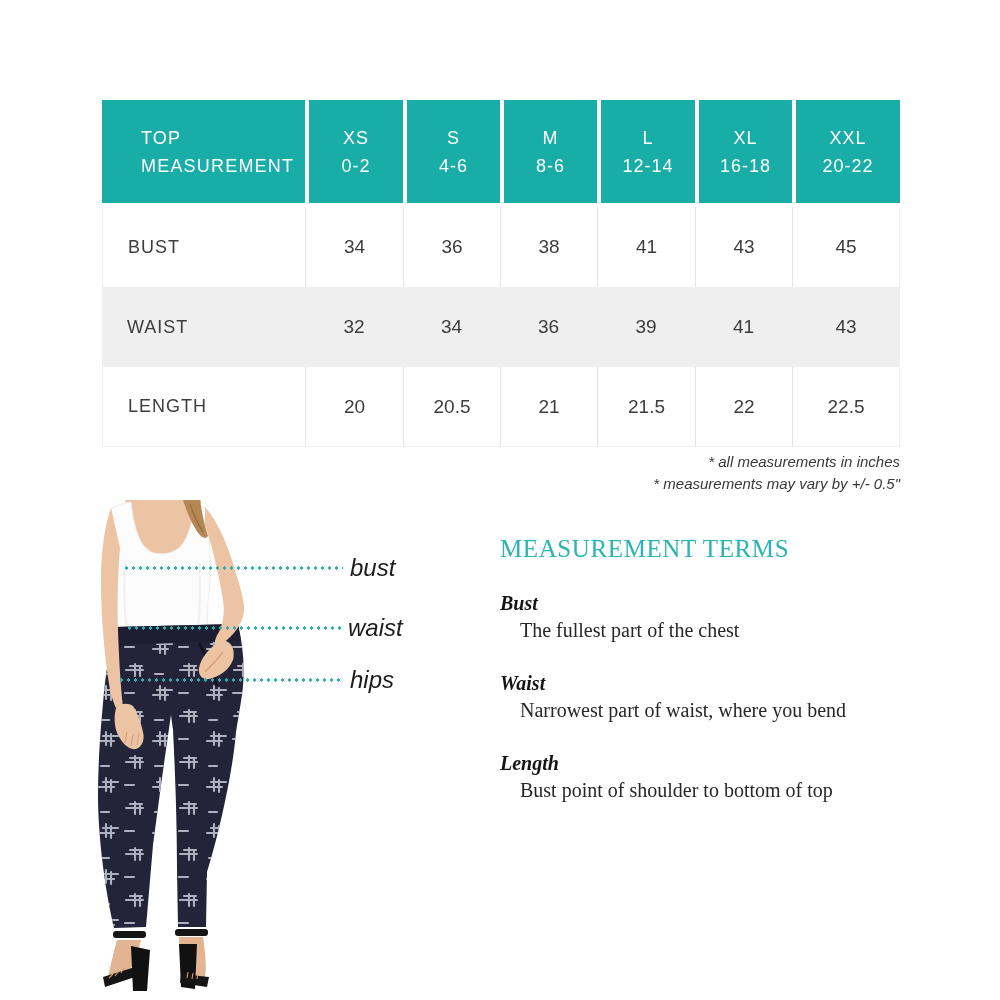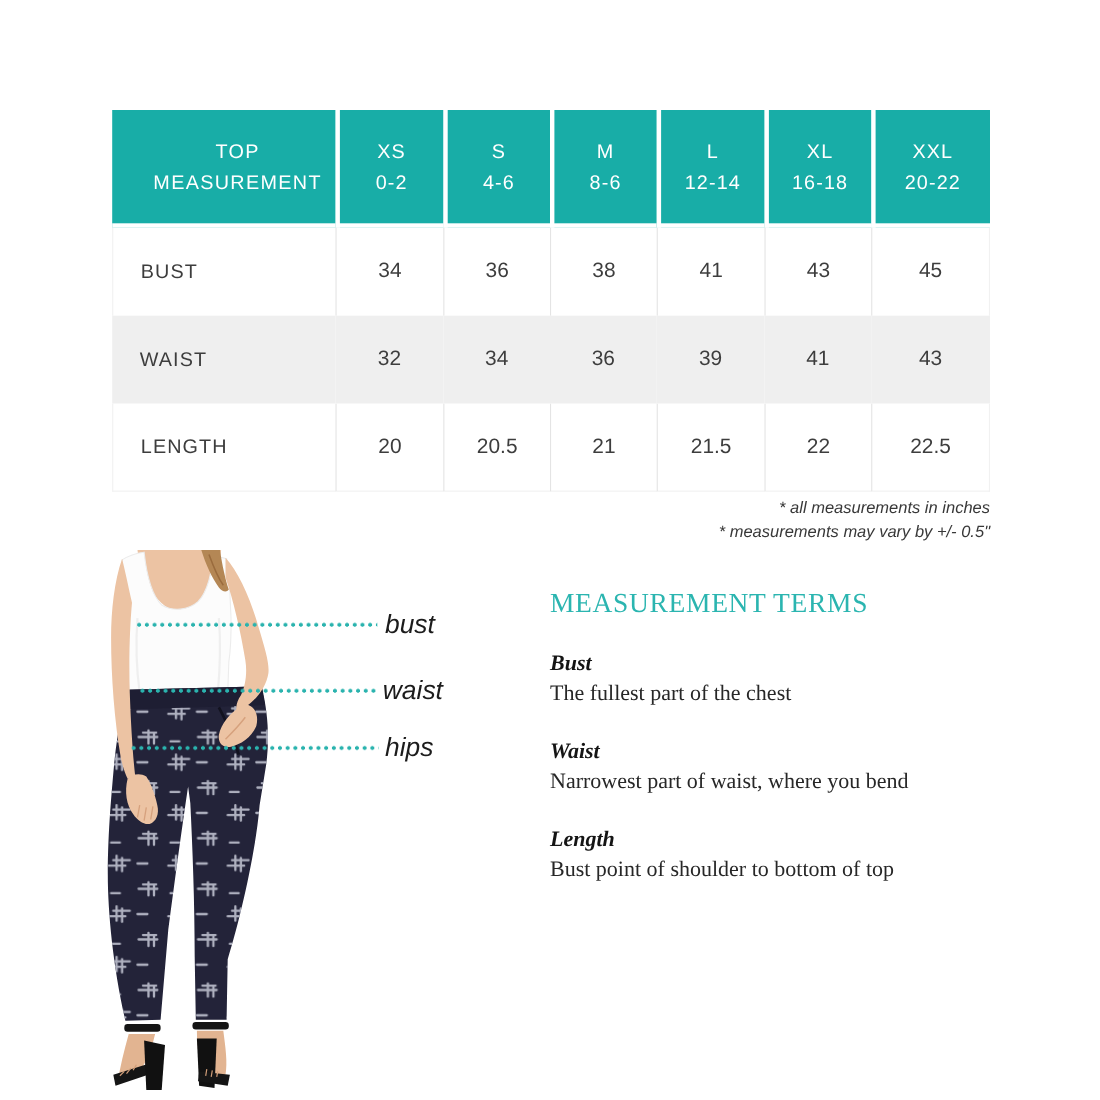--- a/index.html
+++ b/index.html
@@ -14,21 +14,21 @@
   .size-table{
     position:absolute;left:102px;top:100px;width:798px;
     border-collapse:separate;border-spacing:0;table-layout:fixed;
   }
   .size-table thead th{
     background:#18ada7;color:#ffffff;font-weight:400;
     height:107px;vertical-align:middle;box-sizing:border-box;
     border-bottom:4px solid #ffffff;
   }
   .size-table thead th + th{border-left:4px solid #ffffff;margin-top:48px;}
-  .th-top{text-align:center;padding-left:26px;font-size:18px;letter-spacing:1.2px;line-height:28px;}
+  .th-top{text-align:left;padding-left:39px;font-size:18px;letter-spacing:1.2px;line-height:28px;}
   .th-size{text-align:center;font-size:18px;letter-spacing:1px;line-height:28px;}
   .size-table tbody td{
     height:80px;box-sizing:border-box;color:#3d3d3d;background:#ffffff;
     vertical-align:middle;
   }
   .size-table tbody tr.alt td{background:#efefef;}
   .size-table tbody tr:not(.alt) td + td{border-left:1px solid #e4e4e4;}
   .size-table tbody tr:not(.alt) td:first-child{border-left:1px solid #f1f1f1;}
   .size-table tbody tr:not(.alt) td:last-child{border-right:1px solid #f1f1f1;}
   .size-table tbody tr:last-child td{border-bottom:1px solid #f1f1f1;}
@@ -57,21 +57,21 @@
   .label-bust{left:350px;top:553px;}
   .label-waist{left:348px;top:613px;}
   .label-hips{left:350px;top:665px;}
 
   
   .terms{position:absolute;left:500px;top:534px;width:430px;font-family:Liberation Serif, serif;}
   .terms-heading{color:#2bb5b0;font-size:25px;font-weight:400;letter-spacing:0.6px;line-height:30px;}
   .term{margin-top:26px;}
   .term:first-of-type{margin-top:29px;}
   .term-name{font-size:20px;font-weight:700;font-style:italic;color:#141414;line-height:27px;}
-  .term-desc{font-size:20px;color:#272727;line-height:27px;}
+  .term-desc{font-size:20px;color:#272727;line-height:27px;margin-left:20px;}
 </style>
 </head>
 <body>
 
 <table class="size-table">
   <colgroup>
     <col style="width:203px">
       <col style="width:98px">
       <col style="width:97px">
     <col style="width:97px">

